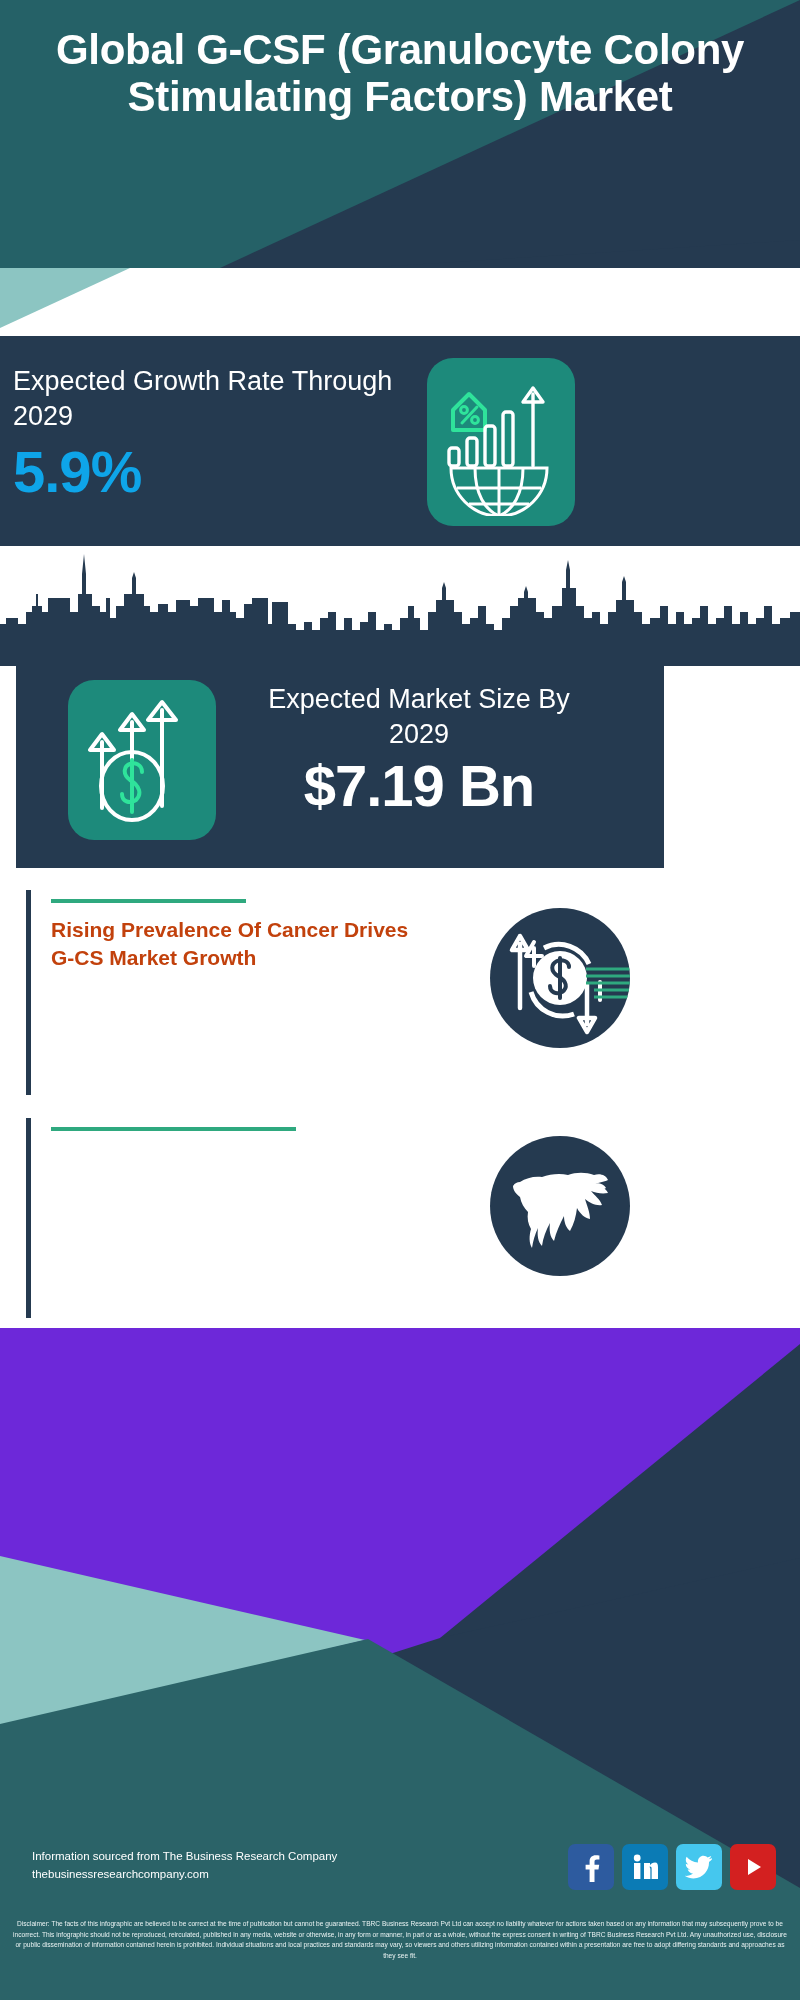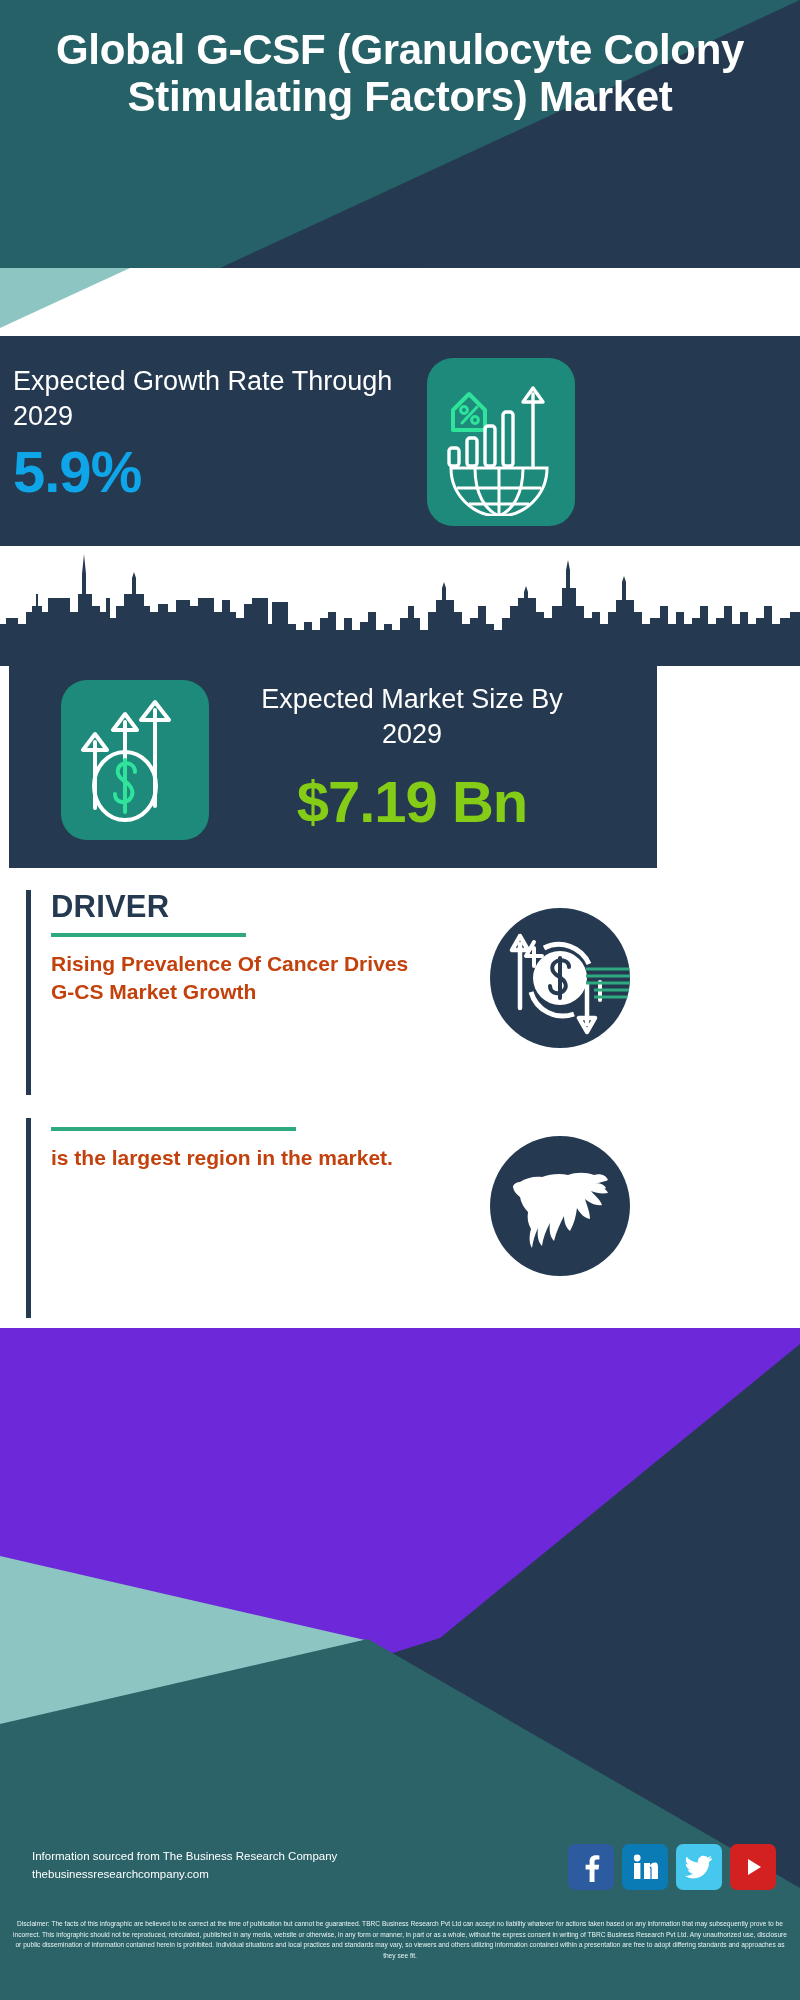--- a/index.html
+++ b/index.html
@@ -56,36 +56,36 @@
 
   
   .skyline {
     position:absolute; left:0; top:546px; width:800px; height:120px;
     background:#ffffff; overflow:hidden;
   }
   .skyline svg { position:absolute; left:0; bottom:0; }
 
   
   .panel-market {
-    position:absolute; left:9px; top:652px; width:648px; height:216px;
+    position:absolute; left:16px; top:652px; width:648px; height:216px;
     background:#253a50;
   }
   .market-icon-card {
     position:absolute; left:52px; top:28px; width:148px; height:160px;
     background:#1d8a7b; border-radius:26px;
   }
   .market-icon-card svg { position:absolute; left:12px; top:10px; }
   .market-text {
     position:absolute; left:238px; top:30px; width:330px; text-align:center;
   }
   .market-label {
     color:#ffffff; font-size:27px; font-weight:400; line-height:1.3;
   }
   .market-value {
-    margin-top:20px; color:#84cc16; font-size:58px; font-weight:bold;
+    margin-top:4px; color:#ffffff; font-size:58px; font-weight:bold;
     line-height:1.05; letter-spacing:-1px;
   }
 
   
   .insights {
     position:absolute; left:0; top:868px; width:800px; height:460px;
     background:#ffffff;
   }
   .insight {
     position:absolute; left:26px; width:600px;
@@ -255,21 +255,20 @@
     </div>
     <div class="market-text">
       <div class="market-label">Expected Market Size By 2029</div>
       <div class="market-value">$7.19 Bn</div>
     </div>
   </div>
 
   <div class="insights">
 
     <div class="insight insight-driver">
-      <div class="insight-title">DRIVER</div>
       <div class="insight-rule"></div>
       <div class="insight-body">Rising Prevalence Of Cancer Drives G-CS Market Growth</div>
     </div>
 
     <div class="insight-circle circle-driver">
       <svg width="140" height="140" viewBox="0 0 140 140">
         <g fill="none" stroke="#ffffff" stroke-width="4.5" stroke-linecap="round" stroke-linejoin="round">
           <path d="M30 100 L30 36 M30 28 L22 42 L38 42 Z"></path>
           <path d="M44 40 L44 58 M44 34 L36 48 L52 48" stroke-width="4"></path>
         </g>
@@ -292,21 +291,20 @@
           <line x1="96" y1="68" x2="140" y2="68"></line>
           <line x1="96" y1="75" x2="140" y2="75"></line>
           <line x1="104" y1="82" x2="140" y2="82"></line>
           <line x1="104" y1="89" x2="140" y2="89"></line>
         </g>
       </svg>
     </div>
 
     <div class="insight insight-region">
       <div class="insight-rule wide"></div>
-      <div class="insight-body">is the largest region in the market.</div>
     </div>
 
     <div class="insight-circle circle-region">
       <svg width="140" height="140" viewBox="0 0 140 140">
         <path fill="#ffffff" d="
           M30 46 C36 42 44 40 52 41 C60 38 70 37 78 39 C86 36 96 36 104 39
           C110 37 116 39 118 44 C114 46 108 46 104 49 C110 50 116 52 118 57
           C112 58 106 57 101 55 C105 60 110 63 112 69 C106 70 100 67 95 63
           C97 70 100 76 100 83 C95 82 90 78 87 72 C86 80 84 88 80 95
           C76 92 74 86 74 80 C70 88 66 96 64 105 C60 101 59 94 60 87

